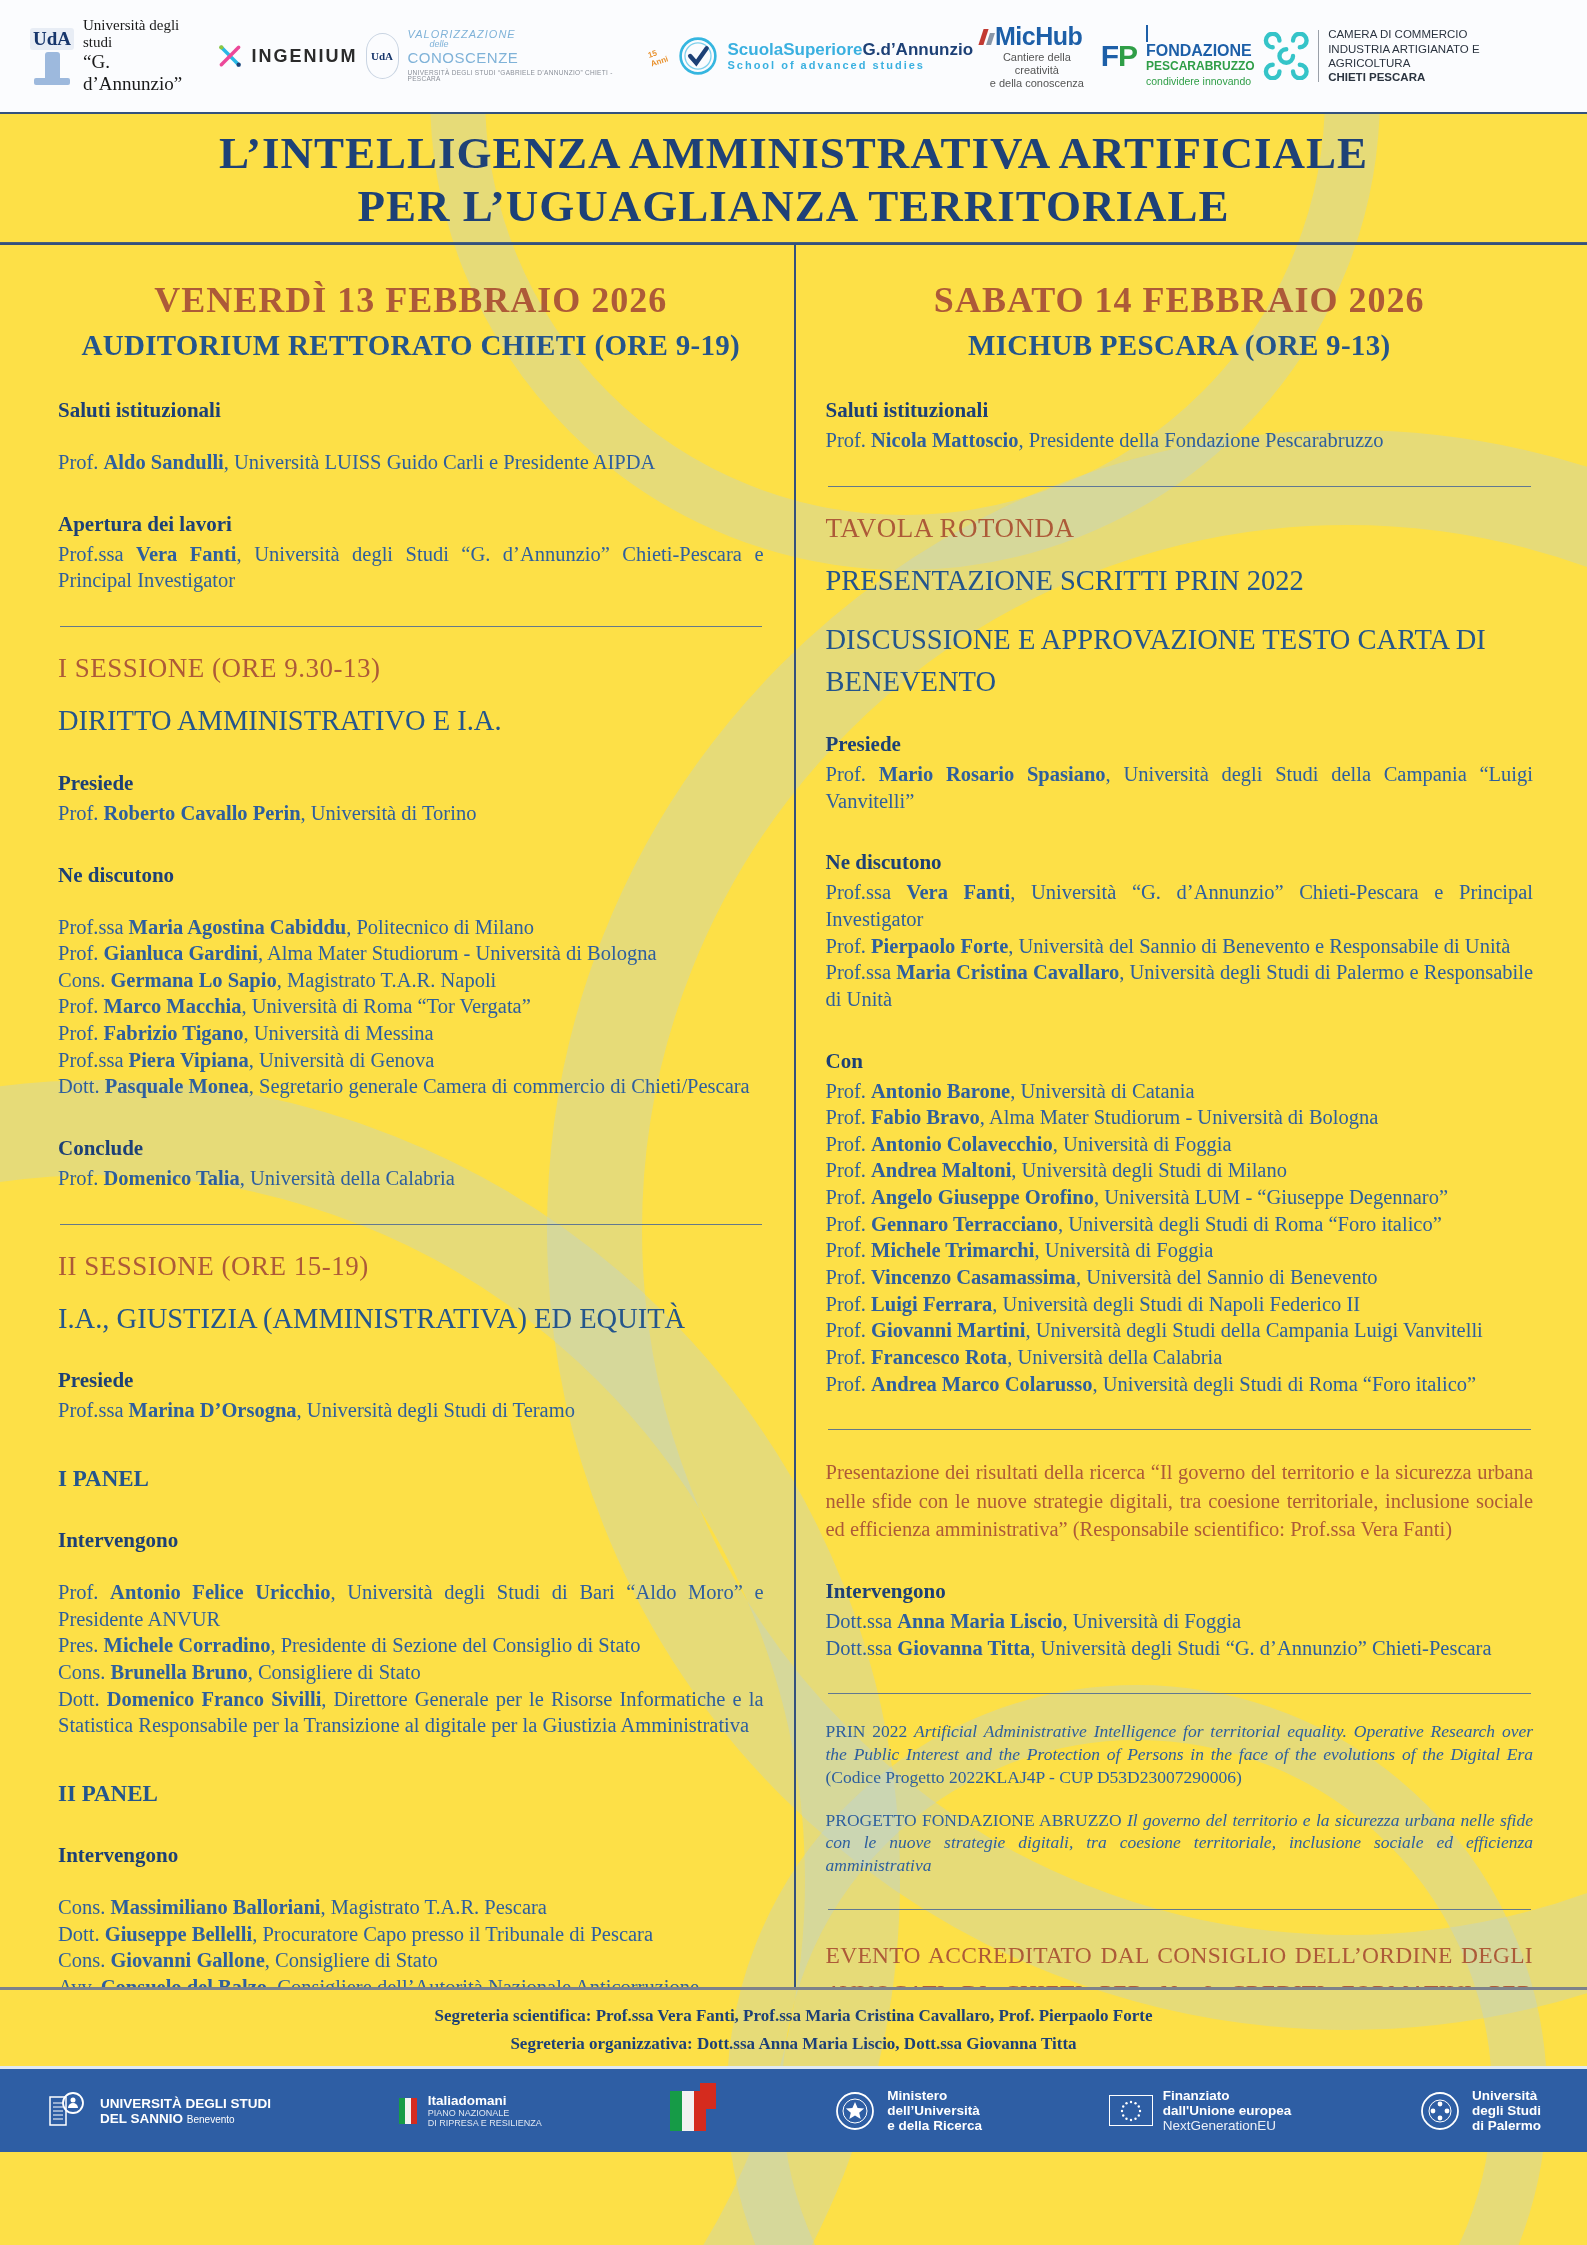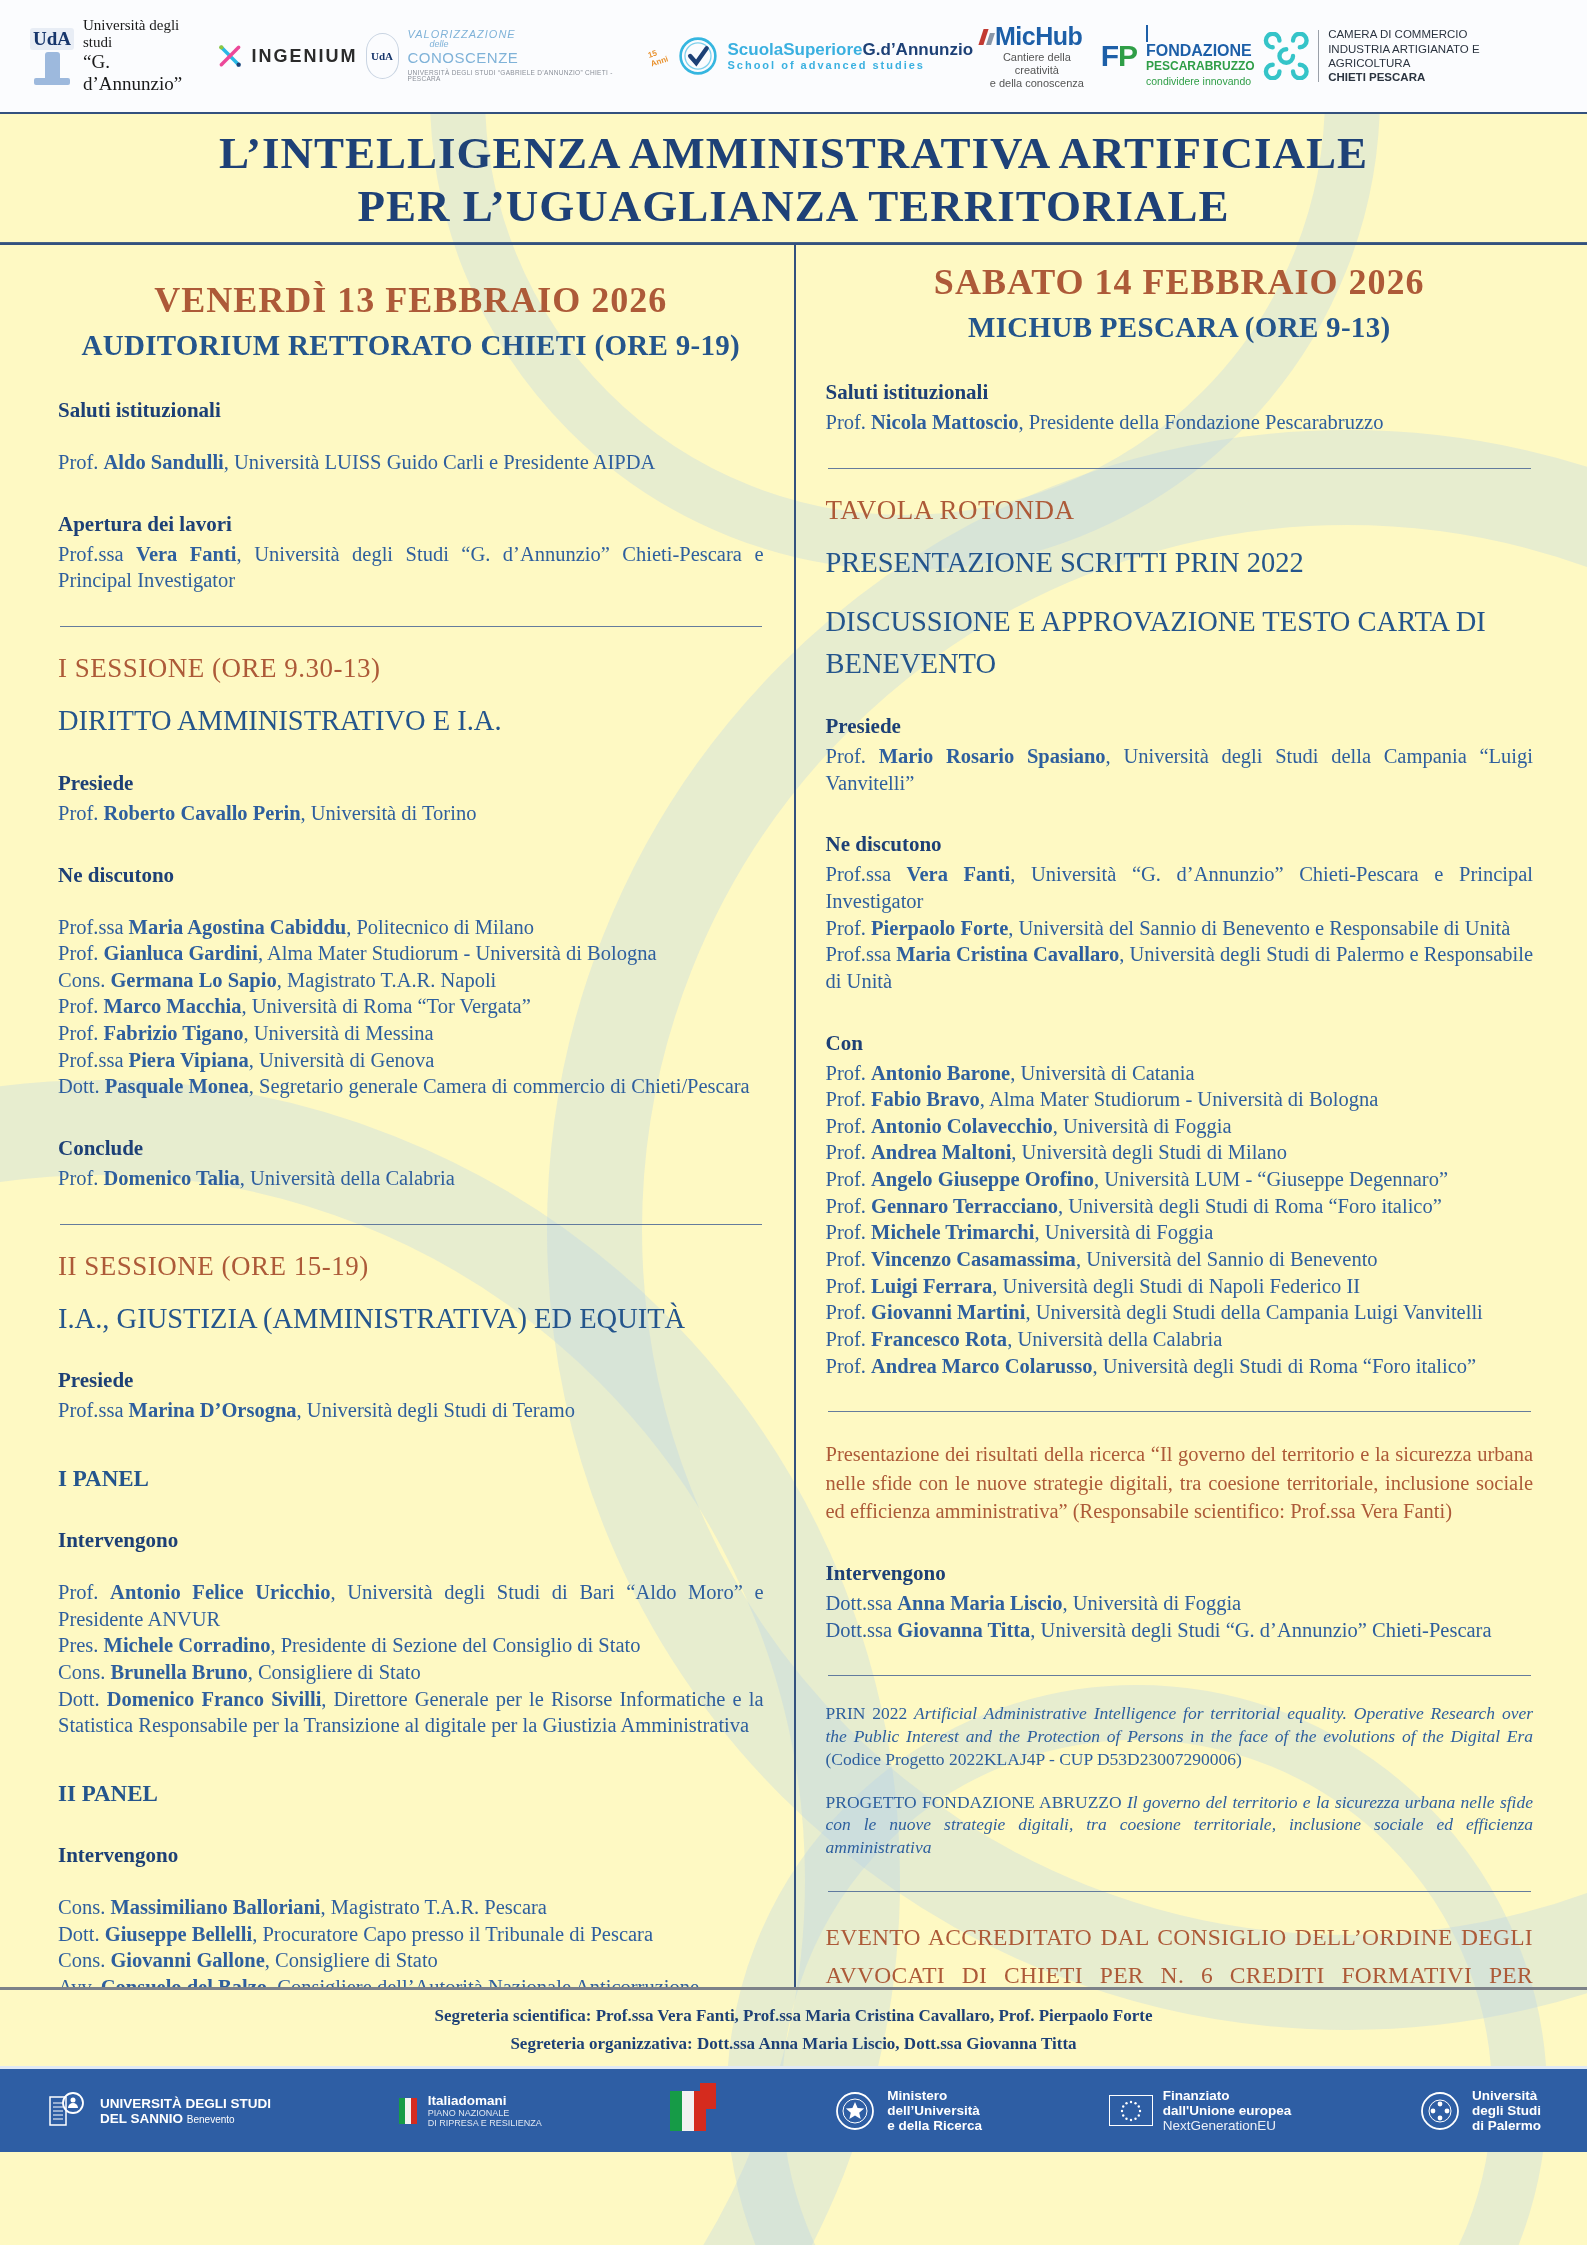--- a/index.html
+++ b/index.html
@@ -1,18 +1,18 @@
 <!DOCTYPE html>
 <html lang="it"><head>
 <meta charset="utf-8">
 <style>
   *{margin:0;padding:0;box-sizing:border-box}
   html,body{background:#e9ebee}
   body{width:1587px;margin:0 auto;font-family:"Liberation Serif",serif}
-  .page{position:relative;width:1587px;height:2245px;background:#fef9c3;overflow:hidden}
+  .page{position:relative;width:1587px;height:2245px;background:#fde047;overflow:hidden}
   .bg-arcs{position:absolute;inset:0;overflow:hidden;z-index:0}
   .ring{position:absolute;border-radius:50%;border:70px solid rgba(178,209,236,.30)}
   .r1{width:950px;height:950px;top:-380px;left:430px;border-width:55px}
   .r2{width:1600px;height:1600px;top:430px;right:-560px;border-width:95px}
   .r3{width:1600px;height:1600px;top:1080px;left:-700px;border-width:95px}
   .r4{width:820px;height:820px;bottom:-260px;right:40px;border-width:55px}
   .content{position:relative;z-index:1}
 
   
   .logo-bar{height:112px;background:#fbfcfe;display:flex;align-items:center;justify-content:space-between;padding:0 30px;gap:8px;font-family:"Liberation Sans",sans-serif}
@@ -59,21 +59,21 @@
   
   .title-block{padding:13px 55px 9px;text-align:center}
   .title-line{font-size:45px;font-weight:700;color:#1e4177;line-height:1.18;letter-spacing:1px}
   .subtitle-block{padding:7px 70px 6px;text-align:center}
   .subtitle-line{font-size:25px;color:#2d5f9d;letter-spacing:1.8px;line-height:1.45}
 
   
   .columns{display:flex;height:1742px;overflow:hidden}
   .col{width:50%}
   .col-left{padding:34px 30px 0 58px}
-  .col-right{border-left:2px solid #33517e;padding:16px 54px 0 30px}
+  .col-right{border-left:2px solid #33517e;padding:34px 54px 0 30px}
   .day{font-size:36px;font-weight:700;color:#ad5a38;text-align:center;letter-spacing:1px}
   .venue{font-size:29px;font-weight:700;color:#24558c;text-align:center;margin-top:8px;letter-spacing:.3px}
   .label{font-size:21px;font-weight:700;color:#1d4076;margin-top:28px}
   .label.first{margin-top:36px}
   .gap-after{margin-bottom:26px}
   .mt14{margin-top:14px}.mt18{margin-top:18px}.mt36{margin-top:36px}
   .speaker{font-size:20.5px;color:#2e5f9e;line-height:1.3;text-align:justify;margin-top:4px}
   .speakers{margin-top:4px}
   .speakers .speaker{margin-top:0}
   .b{font-weight:700}

